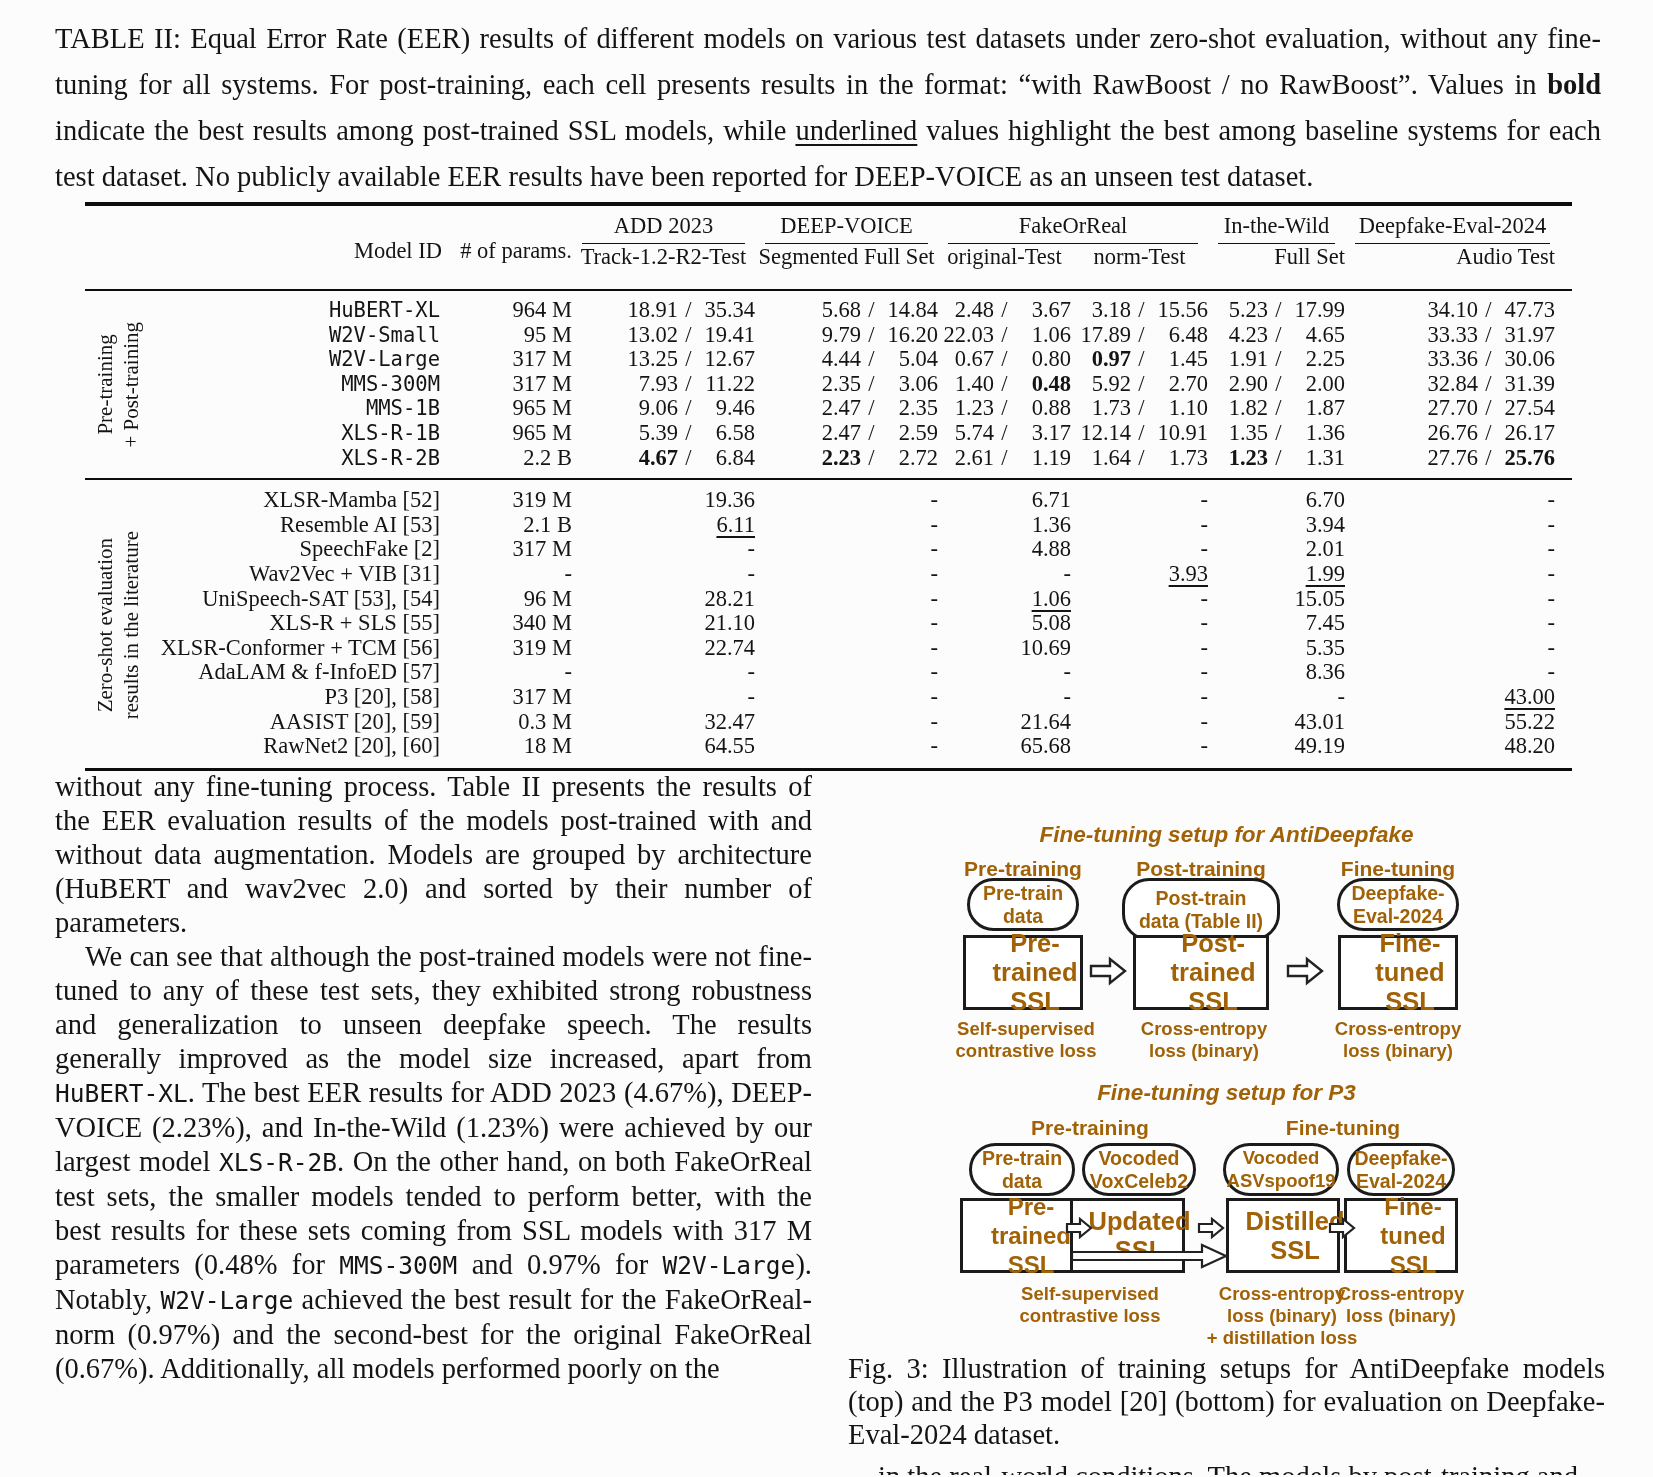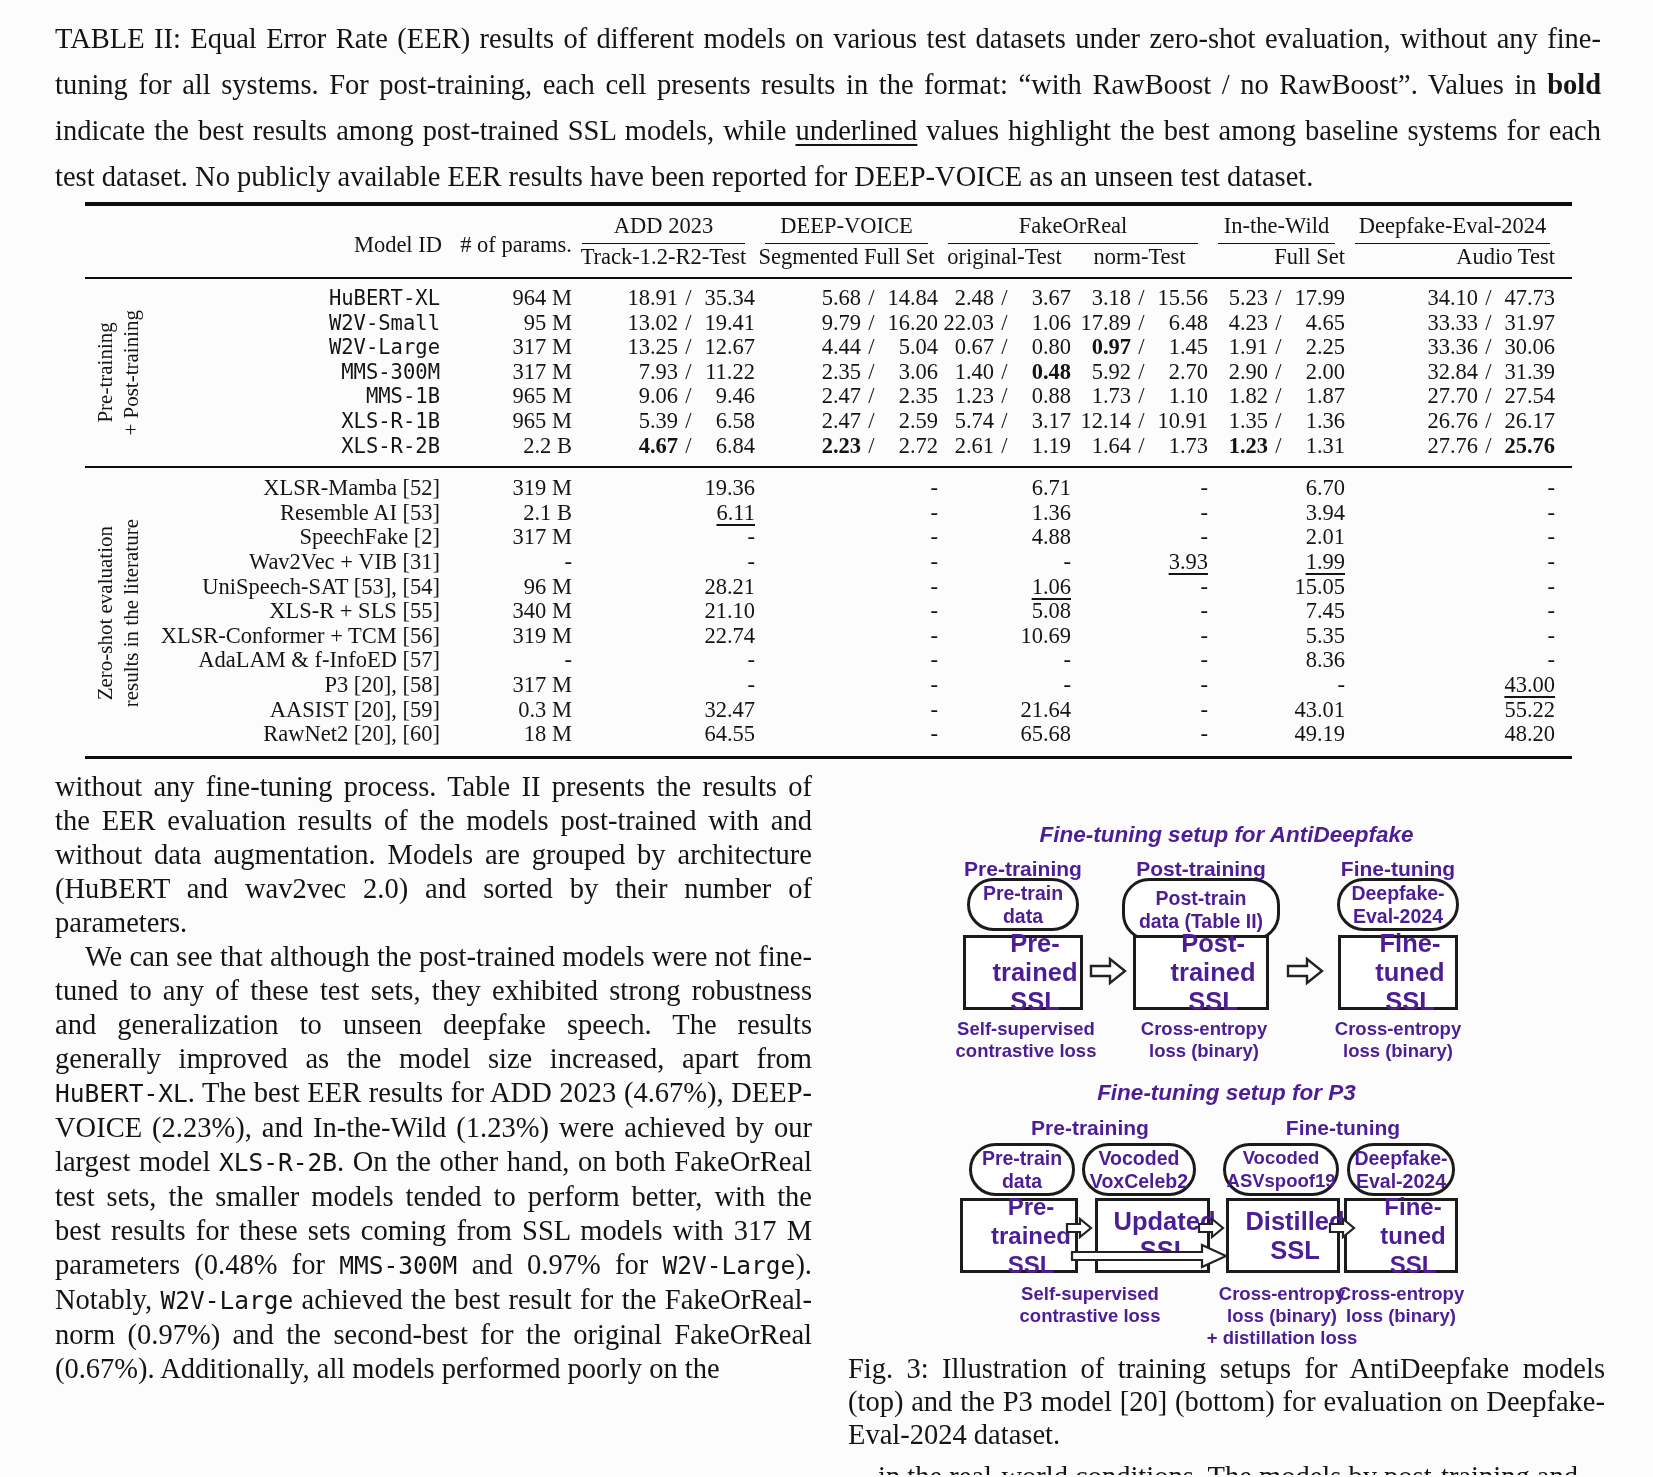--- a/index.html
+++ b/index.html
@@ -17,21 +17,21 @@
   .tcaption u, .results u { text-underline-offset:4px; }
   
   .results {
     position:absolute; left:85px; top:202px; width:1487px;
     border-collapse:collapse; table-layout:fixed;
     font-size:22.5px; border-top:4px solid #0d0d0d; border-bottom:3px solid #0d0d0d;
   }
   .results thead { border-bottom:2px solid #0d0d0d; }
   .results th { font-weight:normal; }
   .results .h1 th { padding-top:7px; height:36px; vertical-align:bottom; }
-  .results .h2 th { height:32px; vertical-align:middle; padding-bottom:7px; }
+  .results .h2 th { height:32px; vertical-align:middle; padding-bottom:19px; }
   .results th.span2 { vertical-align:middle; text-align:right; }
   .grp-rule { display:block; text-align:center; padding-bottom:4px; margin:0 10px;
               border-bottom:1.5px solid #111; }
   .grp-rule.pad-r { margin-right:22px; }
   .sub-c { text-align:center; }
   .sub-r { text-align:right; }
   .results td { height:24.6px; line-height:24.6px; vertical-align:baseline; }
   tbody#g0 tr:first-child td { padding-top:7px; }
   tbody#g0 tr:last-child td  { padding-bottom:8px; }
   tbody#g1 { border-top:2px solid #0d0d0d; }
@@ -52,21 +52,21 @@
   
   .col { position:absolute; top:770px; width:757px;
          font-size:28.5px; line-height:34px; text-align:justify; }
   .col-left { left:55px; }
   .col-right { left:848px; }
   .col p { margin:0; }
   p.indent { text-indent:30px; }
   .mono-inline { font-family:"DejaVu Sans Mono", monospace; font-size:24.5px; }
   
   .fig { position:relative; height:582px; font-family:"Liberation Sans", sans-serif;
-         color:#4c1d95; }
+         color:#a16207; }
   .figtitle { position:absolute; width:100%; text-align:center;
               font-size:22.5px; font-weight:bold; font-style:italic; }
   .stage-label, .grp-label { position:absolute; transform:translateX(-50%);
               font-size:21px; font-weight:bold; white-space:nowrap; }
   .pill { position:absolute; border:3px solid #1b1b1b; border-radius:27px; background:#fff;
           display:flex; align-items:center; justify-content:center; text-align:center;
           font-weight:bold; font-size:19.5px; line-height:22.5px; white-space:pre-line; }
   .box  { position:absolute; border:3px solid #1b1b1b; background:#fff;
           display:flex; align-items:center; justify-content:center; text-align:center;
           font-weight:bold; font-size:25.5px; line-height:29px; white-space:pre-line;padding-left:24px; }
@@ -370,21 +370,21 @@
 data</div>
       <div class="pill" style="left:234px; top:373px; width:114px; height:53px">Vocoded
 VoxCeleb2</div>
       <div class="pill small" style="left:375px; top:373px; width:116px; height:53px">Vocoded
 ASVspoof19</div>
       <div class="pill" style="left:499px; top:373px; width:108px; height:53px">Deepfake-
 Eval-2024</div>
 
       <div class="box" style="left:112px; top:428px; width:118px; height:75px; font-size:24px">Pre-trained
 SSL</div>
-      <div class="box" style="left:247px; top:428px; width:115px; height:75px">Updated
+      <div class="box" style="left:222px; top:428px; width:115px; height:75px">Updated
 SSL</div>
       <div class="box" style="left:378px; top:428px; width:114px; height:75px">Distilled
 SSL</div>
       <div class="box" style="left:496px; top:428px; width:114px; height:75px; font-size:24px">Fine-tuned
 SSL</div>
 
       <svg class="arrow overlap" style="left:217px; top:447px" width="28" height="22" viewBox="0 0 28 22">
           <path d="M2 7 h13 v-5 l11 9 -11 9 v-5 h-13 z" fill="#fff" stroke="#222" stroke-width="2.2"></path>
         </svg>
       <svg class="arrow" style="left:349px; top:447px" width="28" height="22" viewBox="0 0 28 22">

